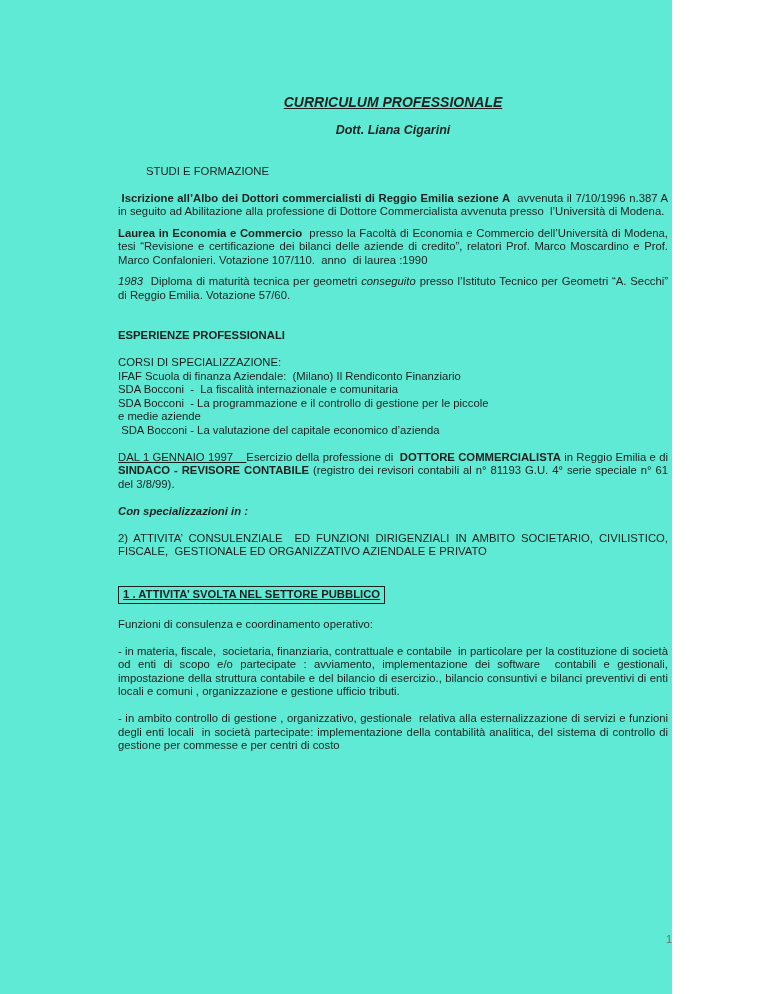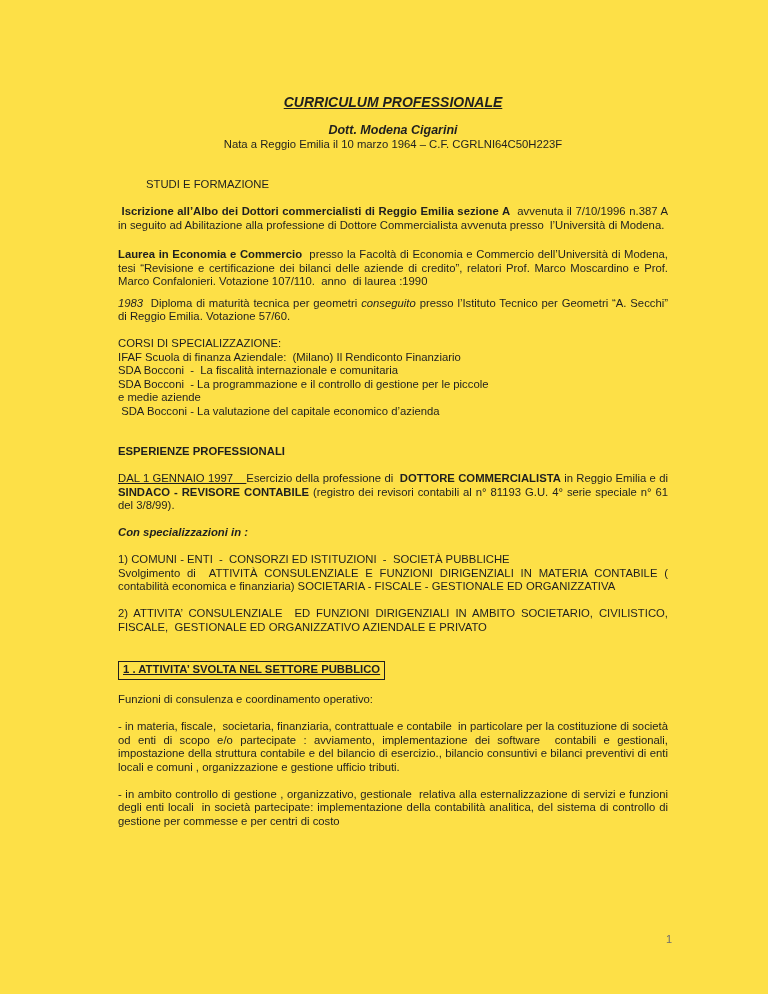--- a/index.html
+++ b/index.html
@@ -1,19 +1,19 @@
 <!DOCTYPE html>
 <html><head>
 <meta charset="utf-8">
 <style>
   html,body { margin:0; padding:0; background:#ffffff; }
   .page {
     position:relative;
-    width:768px; height:994px;
-    background:#fde047;
+    width:672px; height:994px;
+    background:#5eead4;
     font-family:"Liberation Sans","DejaVu Sans",sans-serif;
     color:#1f1f1f;
     overflow:hidden;
   }
   .content { position:absolute; left:118px; top:94px; width:550px; }
 
   .doc-title   { font-size:14px;  line-height:16px;   font-weight:bold; font-style:italic; text-decoration:underline; text-align:center; }
   .doc-subtitle{ font-size:12px;  line-height:14px;   font-style:italic; text-decoration:underline; text-align:center; }
   .doc-name    { margin-top:14px; font-size:12.5px; line-height:13.5px; font-weight:bold; font-style:italic; text-align:center; }
   .doc-role    { font-size:12.5px; line-height:13.5px; font-weight:bold; font-style:italic; text-align:center; }
@@ -26,38 +26,35 @@
   .boxed { display:inline-block; border:1px solid #1f1f1f; padding:1px 4px 2px 4px; }
 
   .pageno { position:absolute; left:666px; top:933px; font-size:11px; line-height:13px; color:#6e6e6e; }
 </style>
 </head>
 <body>
 
 <div class="page">
   <div class="content">
     <div class="doc-title">CURRICULUM PROFESSIONALE</div>
-    <div class="doc-name">Dott. Modena Cigarini</div>
-    <div class="doc-birth">Nata a Reggio Emilia il 10 marzo 1964 – C.F. CGRLNI64C50H223F</div>
+    <div class="doc-name">Dott. Liana Cigarini</div>
     <div id="blocks">
         <div class="para" style="margin-top: 27px; text-align: left; margin-left: 28px;"><span>STUDI E FORMAZIONE</span></div>
         <div class="para" style="margin-top: 13.5px; text-align: justify;"><span class="b"> Iscrizione all’Albo dei Dottori commercialisti di Reggio Emilia sezione A</span><span>  avvenuta il 7/10/1996 n.387 A  in seguito ad Abilitazione alla professione di Dottore Commercialista avvenuta presso  l’Università di Modena.</span></div>
-        <div class="para" style="margin-top: 16px; text-align: justify;"><span class="b">Laurea in Economia e Commercio</span><span>  presso la Facoltà di Economia e Commercio dell’Università di Modena,  tesi “Revisione e certificazione dei bilanci delle aziende di credito”, relatori Prof. Marco Moscardino e Prof. Marco Confalonieri. Votazione 107/110.  anno  di laurea :1990</span></div>
+        <div class="para" style="margin-top: 8px; text-align: justify;"><span class="b">Laurea in Economia e Commercio</span><span>  presso la Facoltà di Economia e Commercio dell’Università di Modena,  tesi “Revisione e certificazione dei bilanci delle aziende di credito”, relatori Prof. Marco Moscardino e Prof. Marco Confalonieri. Votazione 107/110.  anno  di laurea :1990</span></div>
         <div class="para" style="margin-top: 8px; text-align: justify;"><span class="i">1983</span><span>  Diploma di maturità tecnica per geometri </span><span class="i">conseguito</span><span> presso l’Istituto Tecnico per Geometri “A. Secchi” di Reggio Emilia. Votazione 57/60.</span></div>
+        <div class="para" style="margin-top: 27px; text-align: left;"><span class="b">ESPERIENZE PROFESSIONALI</span></div>
         <div class="para" style="margin-top: 13.5px; text-align: left;"><span>CORSI DI SPECIALIZZAZIONE:
 IFAF Scuola di finanza Aziendale:  (Milano) Il Rendiconto Finanziario
 SDA Bocconi  -  La fiscalità internazionale e comunitaria
 SDA Bocconi  - La programmazione e il controllo di gestione per le piccole
 e medie aziende
  SDA Bocconi - La valutazione del capitale economico d’azienda</span></div>
-        <div class="para" style="margin-top: 27px; text-align: left;"><span class="b">ESPERIENZE PROFESSIONALI</span></div>
         <div class="para" style="margin-top: 13.5px; text-align: justify;"><span class="u">DAL 1 GENNAIO 1997    </span><span>Esercizio della professione di  </span><span class="b">DOTTORE COMMERCIALISTA</span><span> in Reggio Emilia e di </span><span class="b">SINDACO - REVISORE CONTABILE</span><span> (registro dei revisori contabili al n° 81193 G.U. 4° serie speciale n° 61 del 3/8/99).</span></div>
         <div class="para" style="margin-top: 13.5px; text-align: left; font-style: italic;"><span class="b">Con specializzazioni in :</span></div>
-        <div class="para" style="margin-top: 13.5px; text-align: justify;"><span>1) COMUNI - ENTI  -  CONSORZI ED ISTITUZIONI  -  SOCIETÀ PUBBLICHE
-Svolgimento di  ATTIVITÀ CONSULENZIALE E FUNZIONI DIRIGENZIALI IN MATERIA CONTABILE ( contabilità economica e finanziaria) SOCIETARIA - FISCALE - GESTIONALE ED ORGANIZZATIVA</span></div>
         <div class="para" style="margin-top: 13.5px; text-align: justify;"><span>2) ATTIVITA’ CONSULENZIALE  ED FUNZIONI DIRIGENZIALI IN AMBITO SOCIETARIO, CIVILISTICO, FISCALE,  GESTIONALE ED ORGANIZZATIVO AZIENDALE E PRIVATO</span></div>
         <div class="para" style="margin-top: 27px; text-align: left;"><span class="boxed"><span class="b u">1 . ATTIVITA’ SVOLTA NEL SETTORE PUBBLICO</span></span></div>
         <div class="para" style="margin-top: 13.5px; text-align: left;"><span>Funzioni di consulenza e coordinamento operativo:</span></div>
         <div class="para" style="margin-top: 13.5px; text-align: justify;"><span>- in materia, fiscale,  societaria, finanziaria, contrattuale e contabile  in particolare per la costituzione di società od enti di scopo e/o partecipate : avviamento, implementazione dei software  contabili e gestionali, impostazione della struttura contabile e del bilancio di esercizio., bilancio consuntivi e bilanci preventivi di enti locali e comuni , organizzazione e gestione ufficio tributi.</span></div>
         <div class="para" style="margin-top: 13.5px; text-align: justify;"><span>- in ambito controllo di gestione , organizzativo, gestionale  relativa alla esternalizzazione di servizi e funzioni   degli enti locali  in società partecipate: implementazione della contabilità analitica, del sistema di controllo di gestione per commesse e per centri di costo</span></div>
       </div>
   </div>
   <div class="pageno">1</div>
 </div>
 

